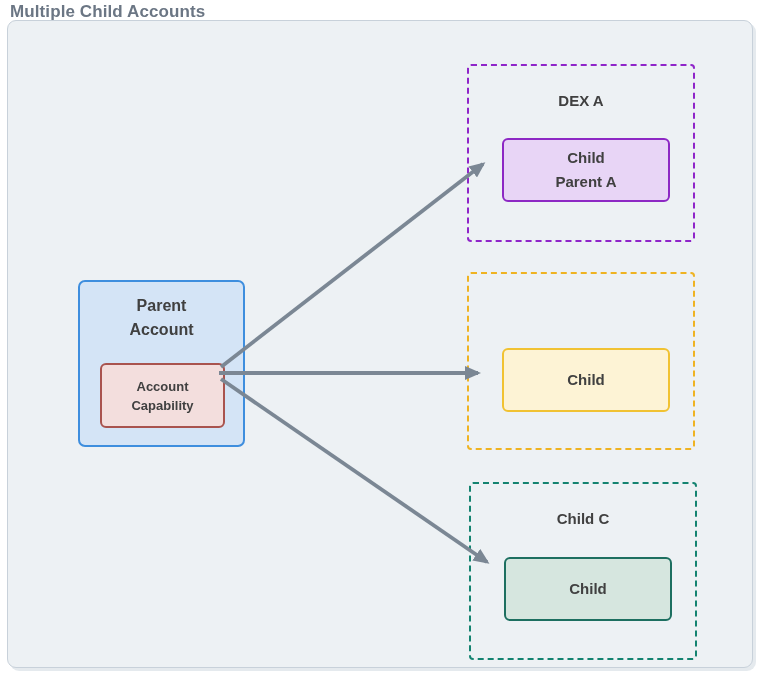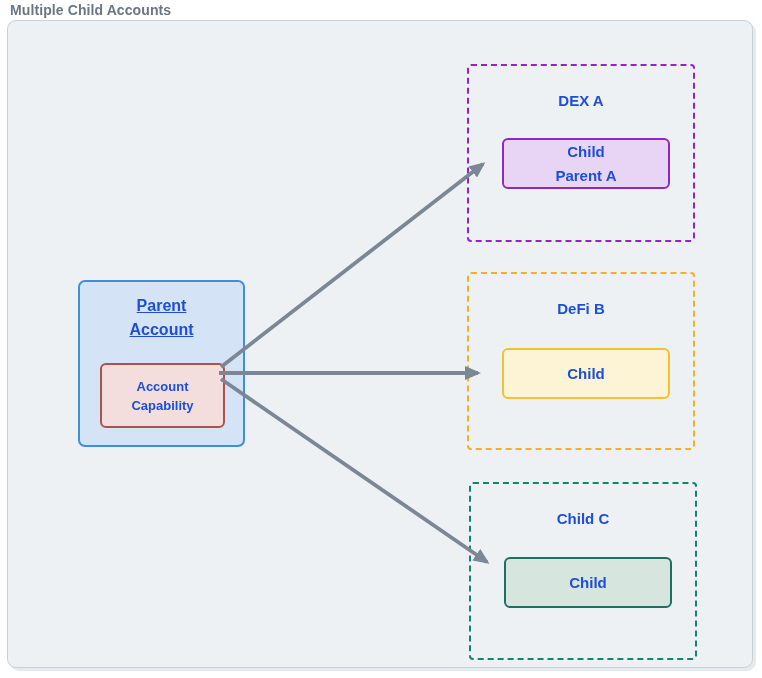--- a/index.html
+++ b/index.html
@@ -7,48 +7,48 @@
   body {
     font-family: "Liberation Sans", sans-serif;
     width: 762px; height: 678px;
     position: relative;
     overflow: hidden;
   }
   .stage { position: absolute; left: 0; top: 0; width: 762px; height: 678px; }
 
   .diagram-title {
     position: absolute; left: 10px; top: 2px;
-    font-size: 14px; font-weight: 700; color: #6b7684;
+    font-size: 17px; font-weight: 700; color: #6b7684;
     letter-spacing: 0.1px;
   }
 
   .frame {
     position: absolute; left: 7px; top: 20px;
     width: 746px; height: 648px;
     background: #edf1f4;
     border: 1.5px solid #c8d1da;
     border-radius: 9px;
     box-shadow: 3px 3px 0 rgba(198, 208, 218, 0.45);
   }
 
   .node-text {
-    color: #1d4ed8; font-weight: 600; text-align: center;
+    color: #404040; font-weight: 600; text-align: center;
   }
 
   
   .parent-box {
     position: absolute; left: 70px; top: 259px;
     width: 167px; height: 167px;
     background: #d4e4f6;
     border: 2px solid #3e8ede;
     border-radius: 7px;
   }
   .parent-label {
     position: absolute; left: 0; right: 0; top: 12px;
-    font-size: 16px; line-height: 24px; text-decoration: underline;
+    font-size: 16px; line-height: 24px;
   }
   .capability-box {
     position: absolute; left: 20px; top: 81px;
     width: 125px; height: 65px;
     background: #f3dedd;
     border: 2px solid #a9534e;
     border-radius: 6px;
     display: flex; flex-direction: column; justify-content: center;
     font-size: 13px; line-height: 19px;
   }
@@ -57,21 +57,21 @@
   .group {
     position: absolute; width: 228px; height: 178px;
     border-radius: 4px;
   }
   .group-label {
     position: absolute; left: 0; right: 0; top: 24px;
     font-size: 15px; line-height: 22px;
   }
   .child-box {
     position: absolute; left: 33px; top: 72px;
-    width: 168px; height: 51px;
+    width: 168px; height: 64px;
     border-radius: 6px;
     display: flex; flex-direction: column; justify-content: center;
     font-size: 15px; line-height: 24px;
   }
 
   .group-dex  { left: 459px; top: 43px;  border: 2px dashed #8f25c9; }
   .group-defi { left: 459px; top: 251px; border: 2px dashed #efb322; }
   .group-game { left: 461px; top: 461px; border: 2px dashed #148370; }
 
   .child-dex  { background: #e8d5f6; border: 2px solid #8d28c4; }
@@ -106,21 +106,20 @@
 
     <div class="group group-dex">
       <div class="group-label node-text">DEX A</div>
       <div class="child-box child-dex node-text">
         <div>Child</div>
         <div>Parent A</div>
       </div>
     </div>
 
     <div class="group group-defi">
-      <div class="group-label node-text">DeFi B</div>
       <div class="child-box child-defi node-text">
         <div>Child</div>
       </div>
     </div>
 
     <div class="group group-game">
       <div class="group-label node-text">Child C</div>
       <div class="child-box child-game node-text">
         <div>Child</div>
       </div>

